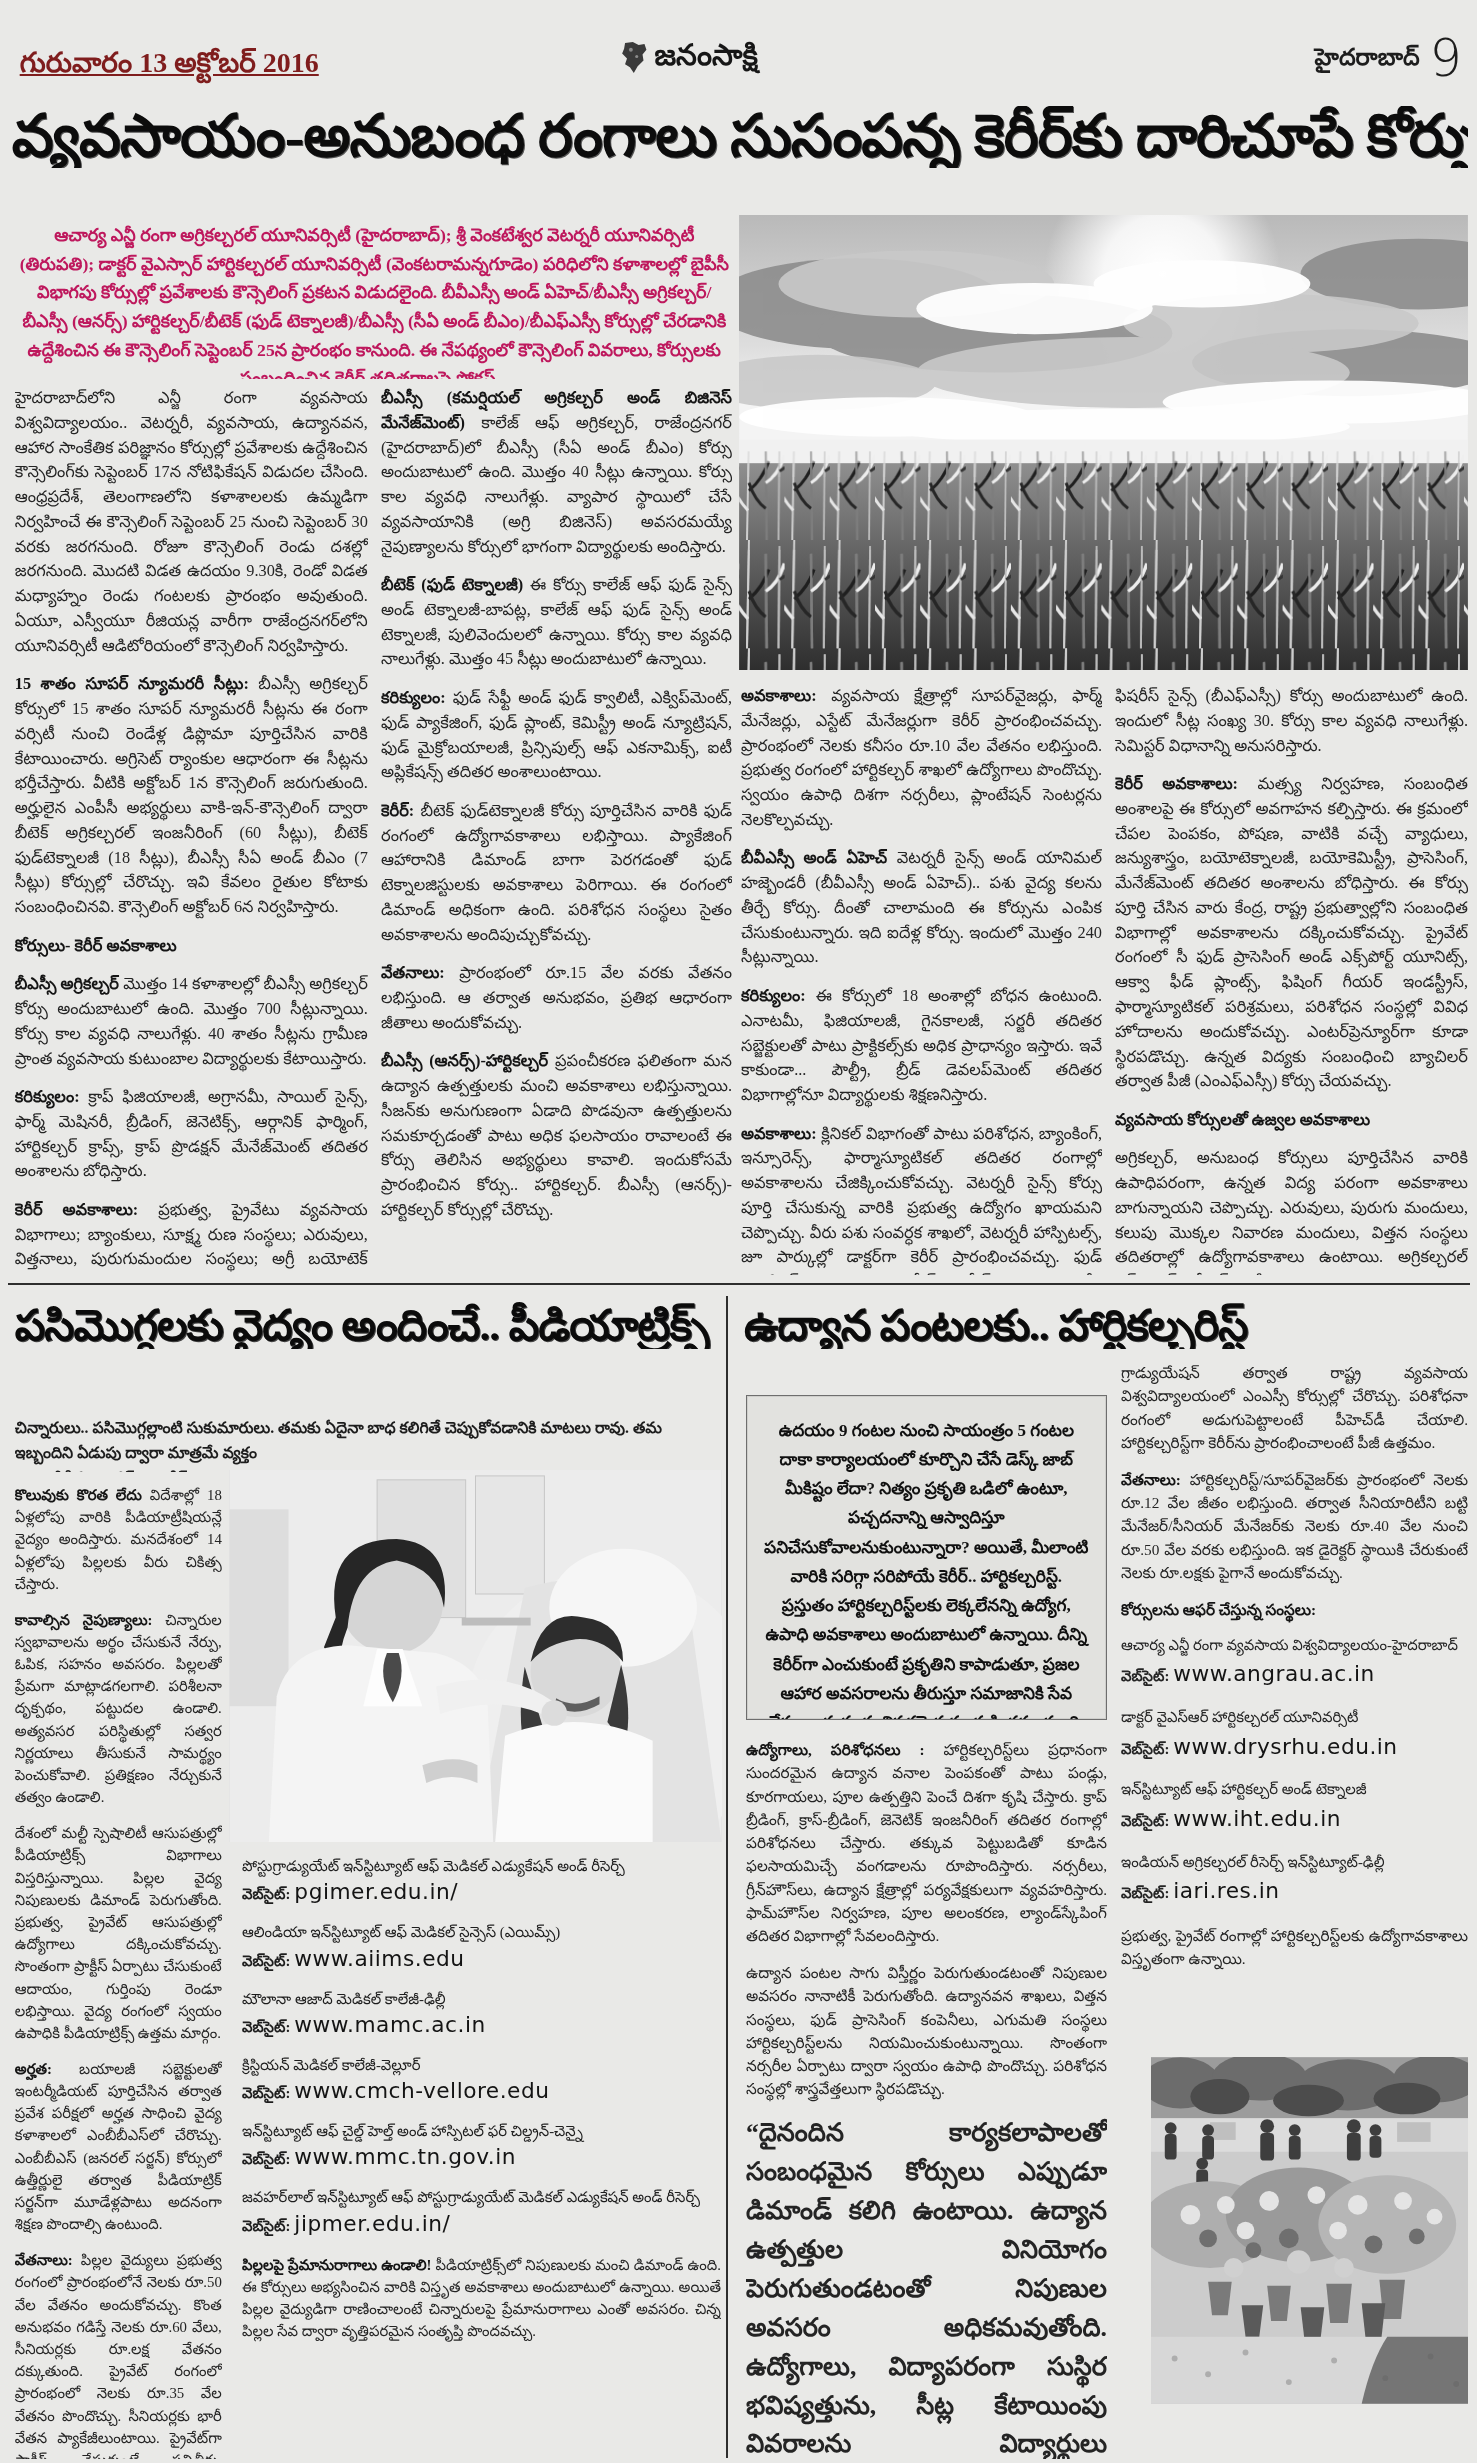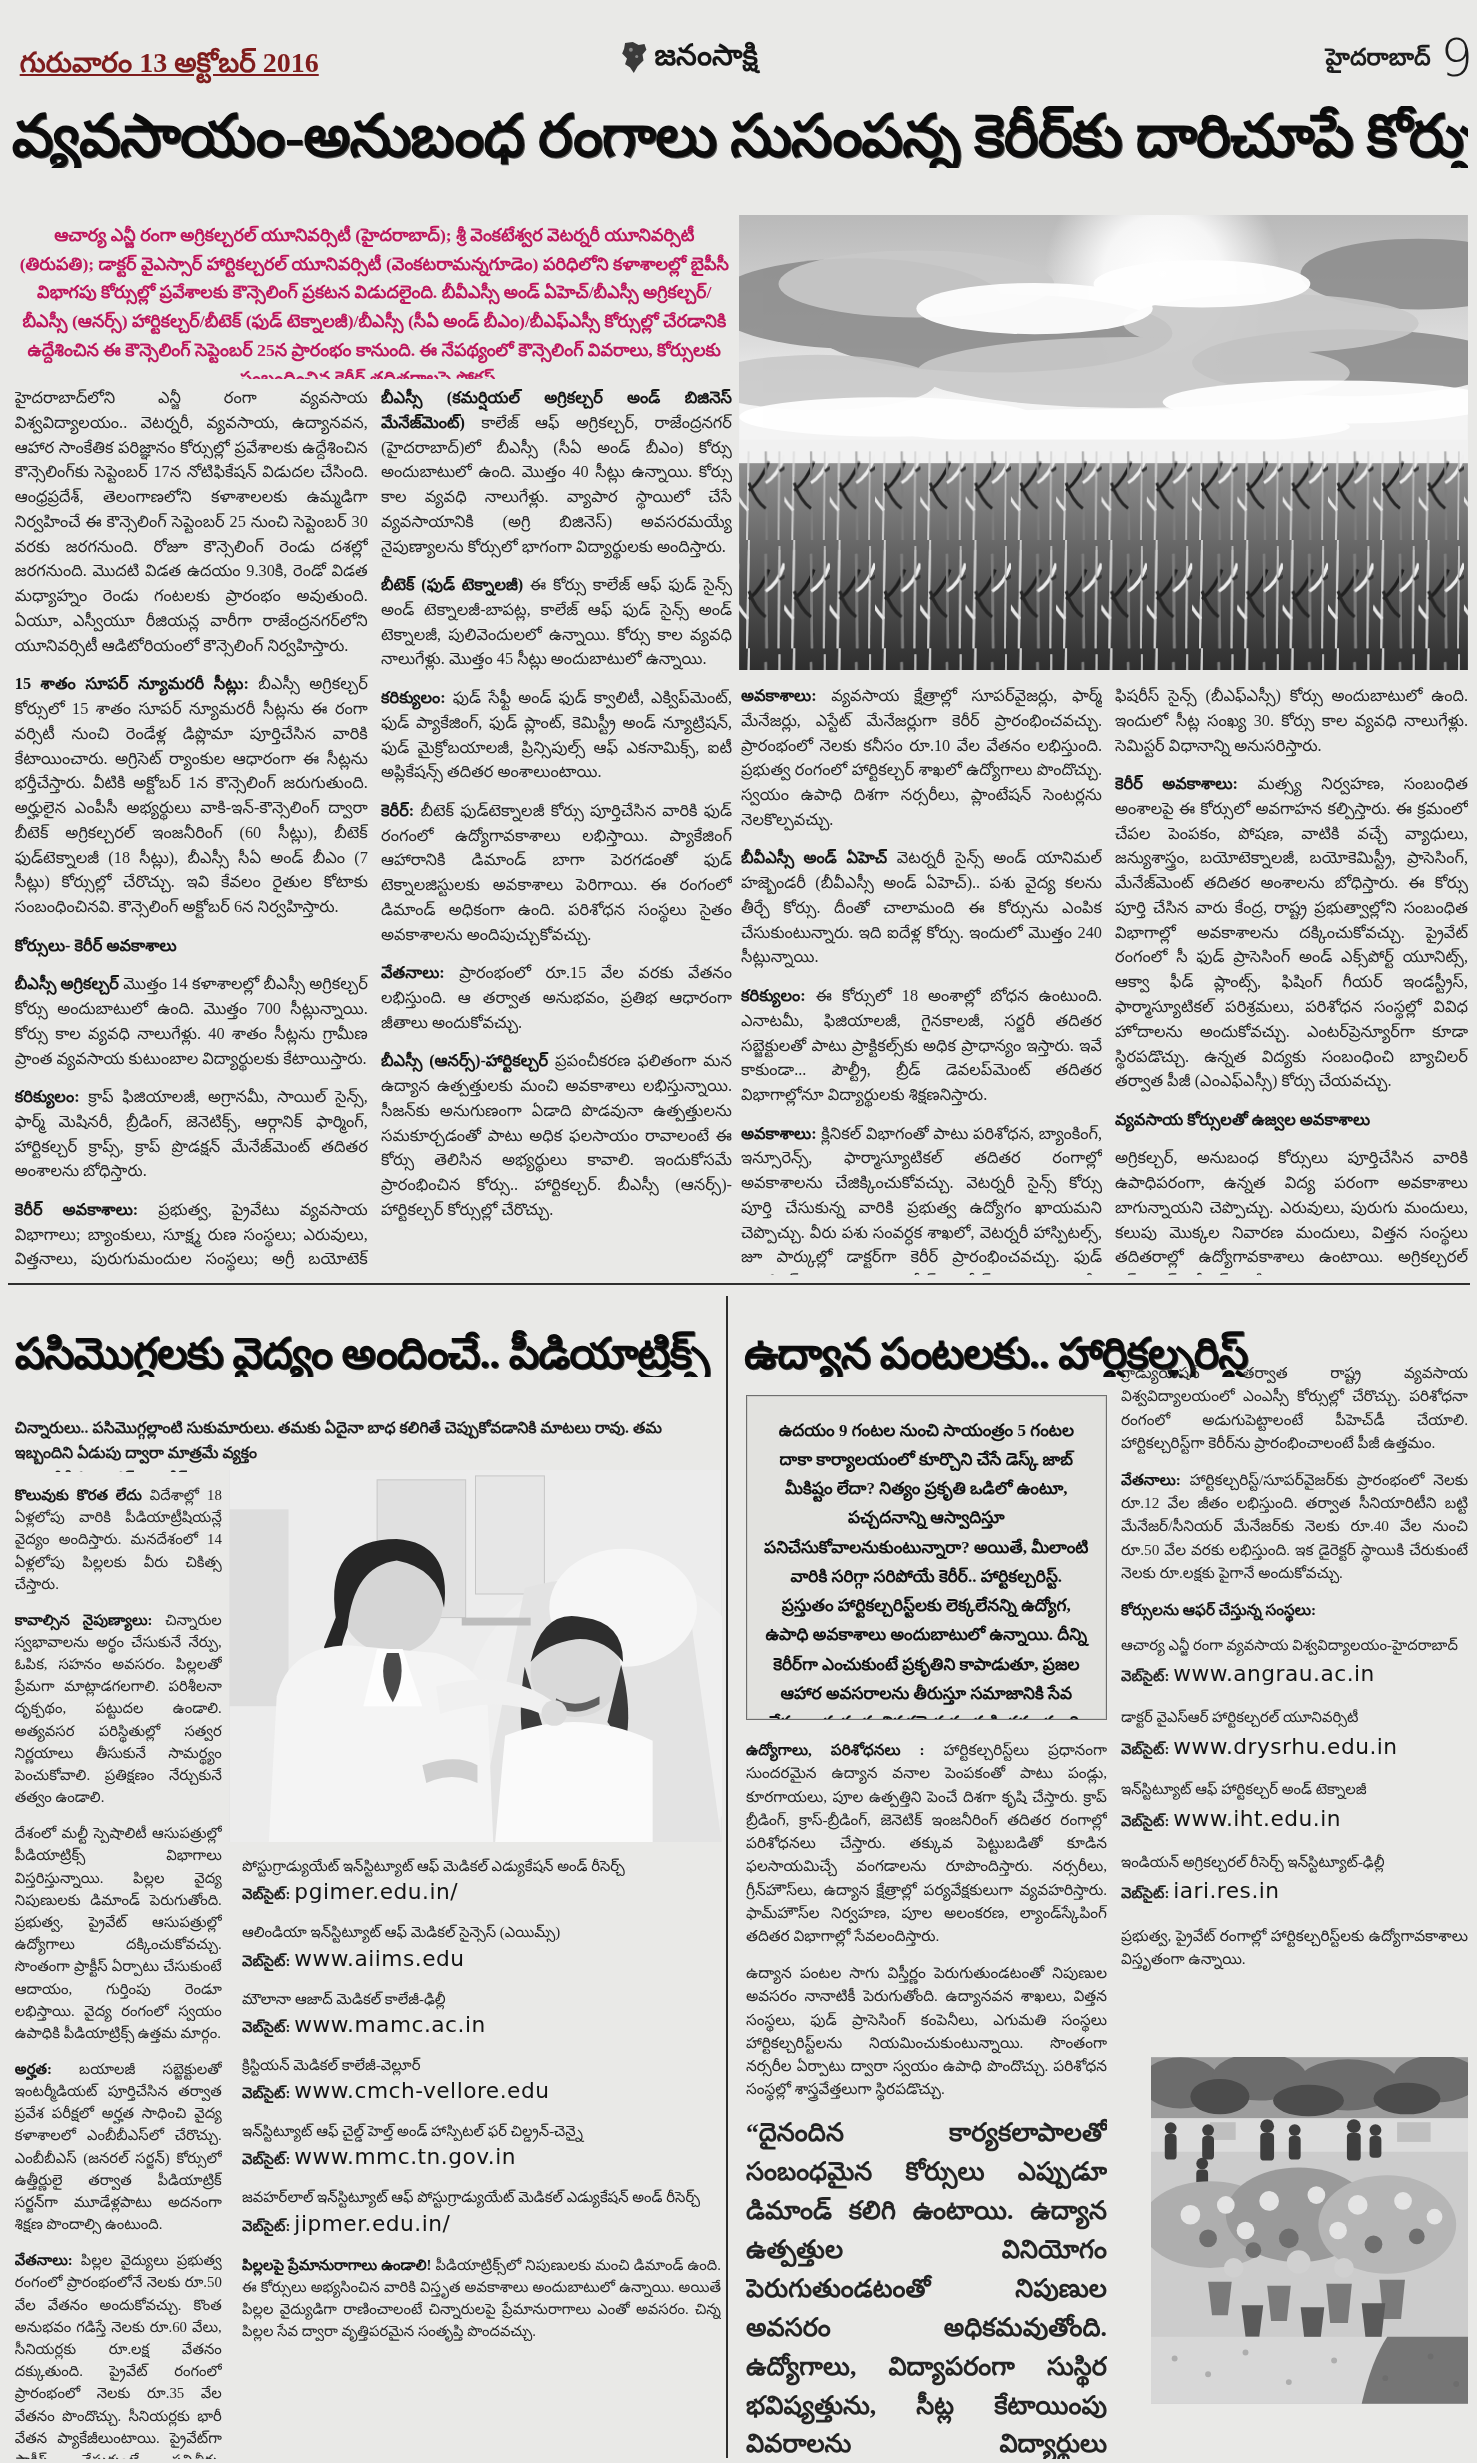--- a/index.html
+++ b/index.html
@@ -3,29 +3,29 @@
 <meta charset="utf-8">
 <style>
   html,body{margin:0;padding:0;}
   body{width:1478px;height:2464px;position:relative;background:#e9e9e7;
        font-family:"Liberation Serif","DejaVu Sans",serif;color:#1d1d1d;overflow:hidden;}
   .abs{position:absolute;}
   
   .hdr-date{left:19.7px;top:47px;font-size:28px;font-weight:bold;color:#7f1d1d;text-decoration:underline;}
   .masthead{left:619px;top:39px;display:flex;align-items:center;gap:5.9px;}
   .masthead .mtxt{font-size:29.6px;font-weight:bold;color:#161616;}
-  .hdr-right{right:5px;top:33px;display:flex;align-items:flex-end;gap:9.9px;}
+  .hdr-right{right:16px;top:33px;display:flex;align-items:flex-end;gap:9.9px;}
   .hdr-city{font-size:23.6px;font-weight:bold;padding-bottom:7.9px;}
   .hdr-pageno{font-size:51px;font-weight:300;line-height:1;font-family:"DejaVu Sans",sans-serif;}
   
   .headline{left:11.8px;top:106px;width:1456px;font-size:59px;line-height:1.05;
             font-weight:900;color:#0c0c0c;letter-spacing:-1px;white-space:nowrap;overflow:hidden;
             text-shadow:1px 1px 0 #555;}
   .subhead2{font-size:43px;font-weight:900;color:#0b0b0b;letter-spacing:-1px;line-height:1.1;
-            white-space:nowrap;overflow:hidden;text-shadow:1px 1px 0 #444;margin-top:28px;}
+            white-space:nowrap;overflow:hidden;text-shadow:1px 1px 0 #444;}
   
   .col{text-align:justify;font-size:16.3px;line-height:1.52;color:#242424;overflow:hidden;}
   .col p{margin:0 0 13.8px 0;}
   .lead{font-weight:bold;color:#151515;}
   .intro{font-weight:bold;text-align:center;font-size:17.7px;line-height:1.62;color:#be185d;overflow:hidden;}
   .photo{overflow:hidden;background:#dcdcdc;}
   .rule-h{background:#2e2e2e;}
   .rule-v{background:#2e2e2e;}
   .smallcol{font-size:14.8px;line-height:1.5;}
   .inst{margin:0 0 15.8px 0;}

